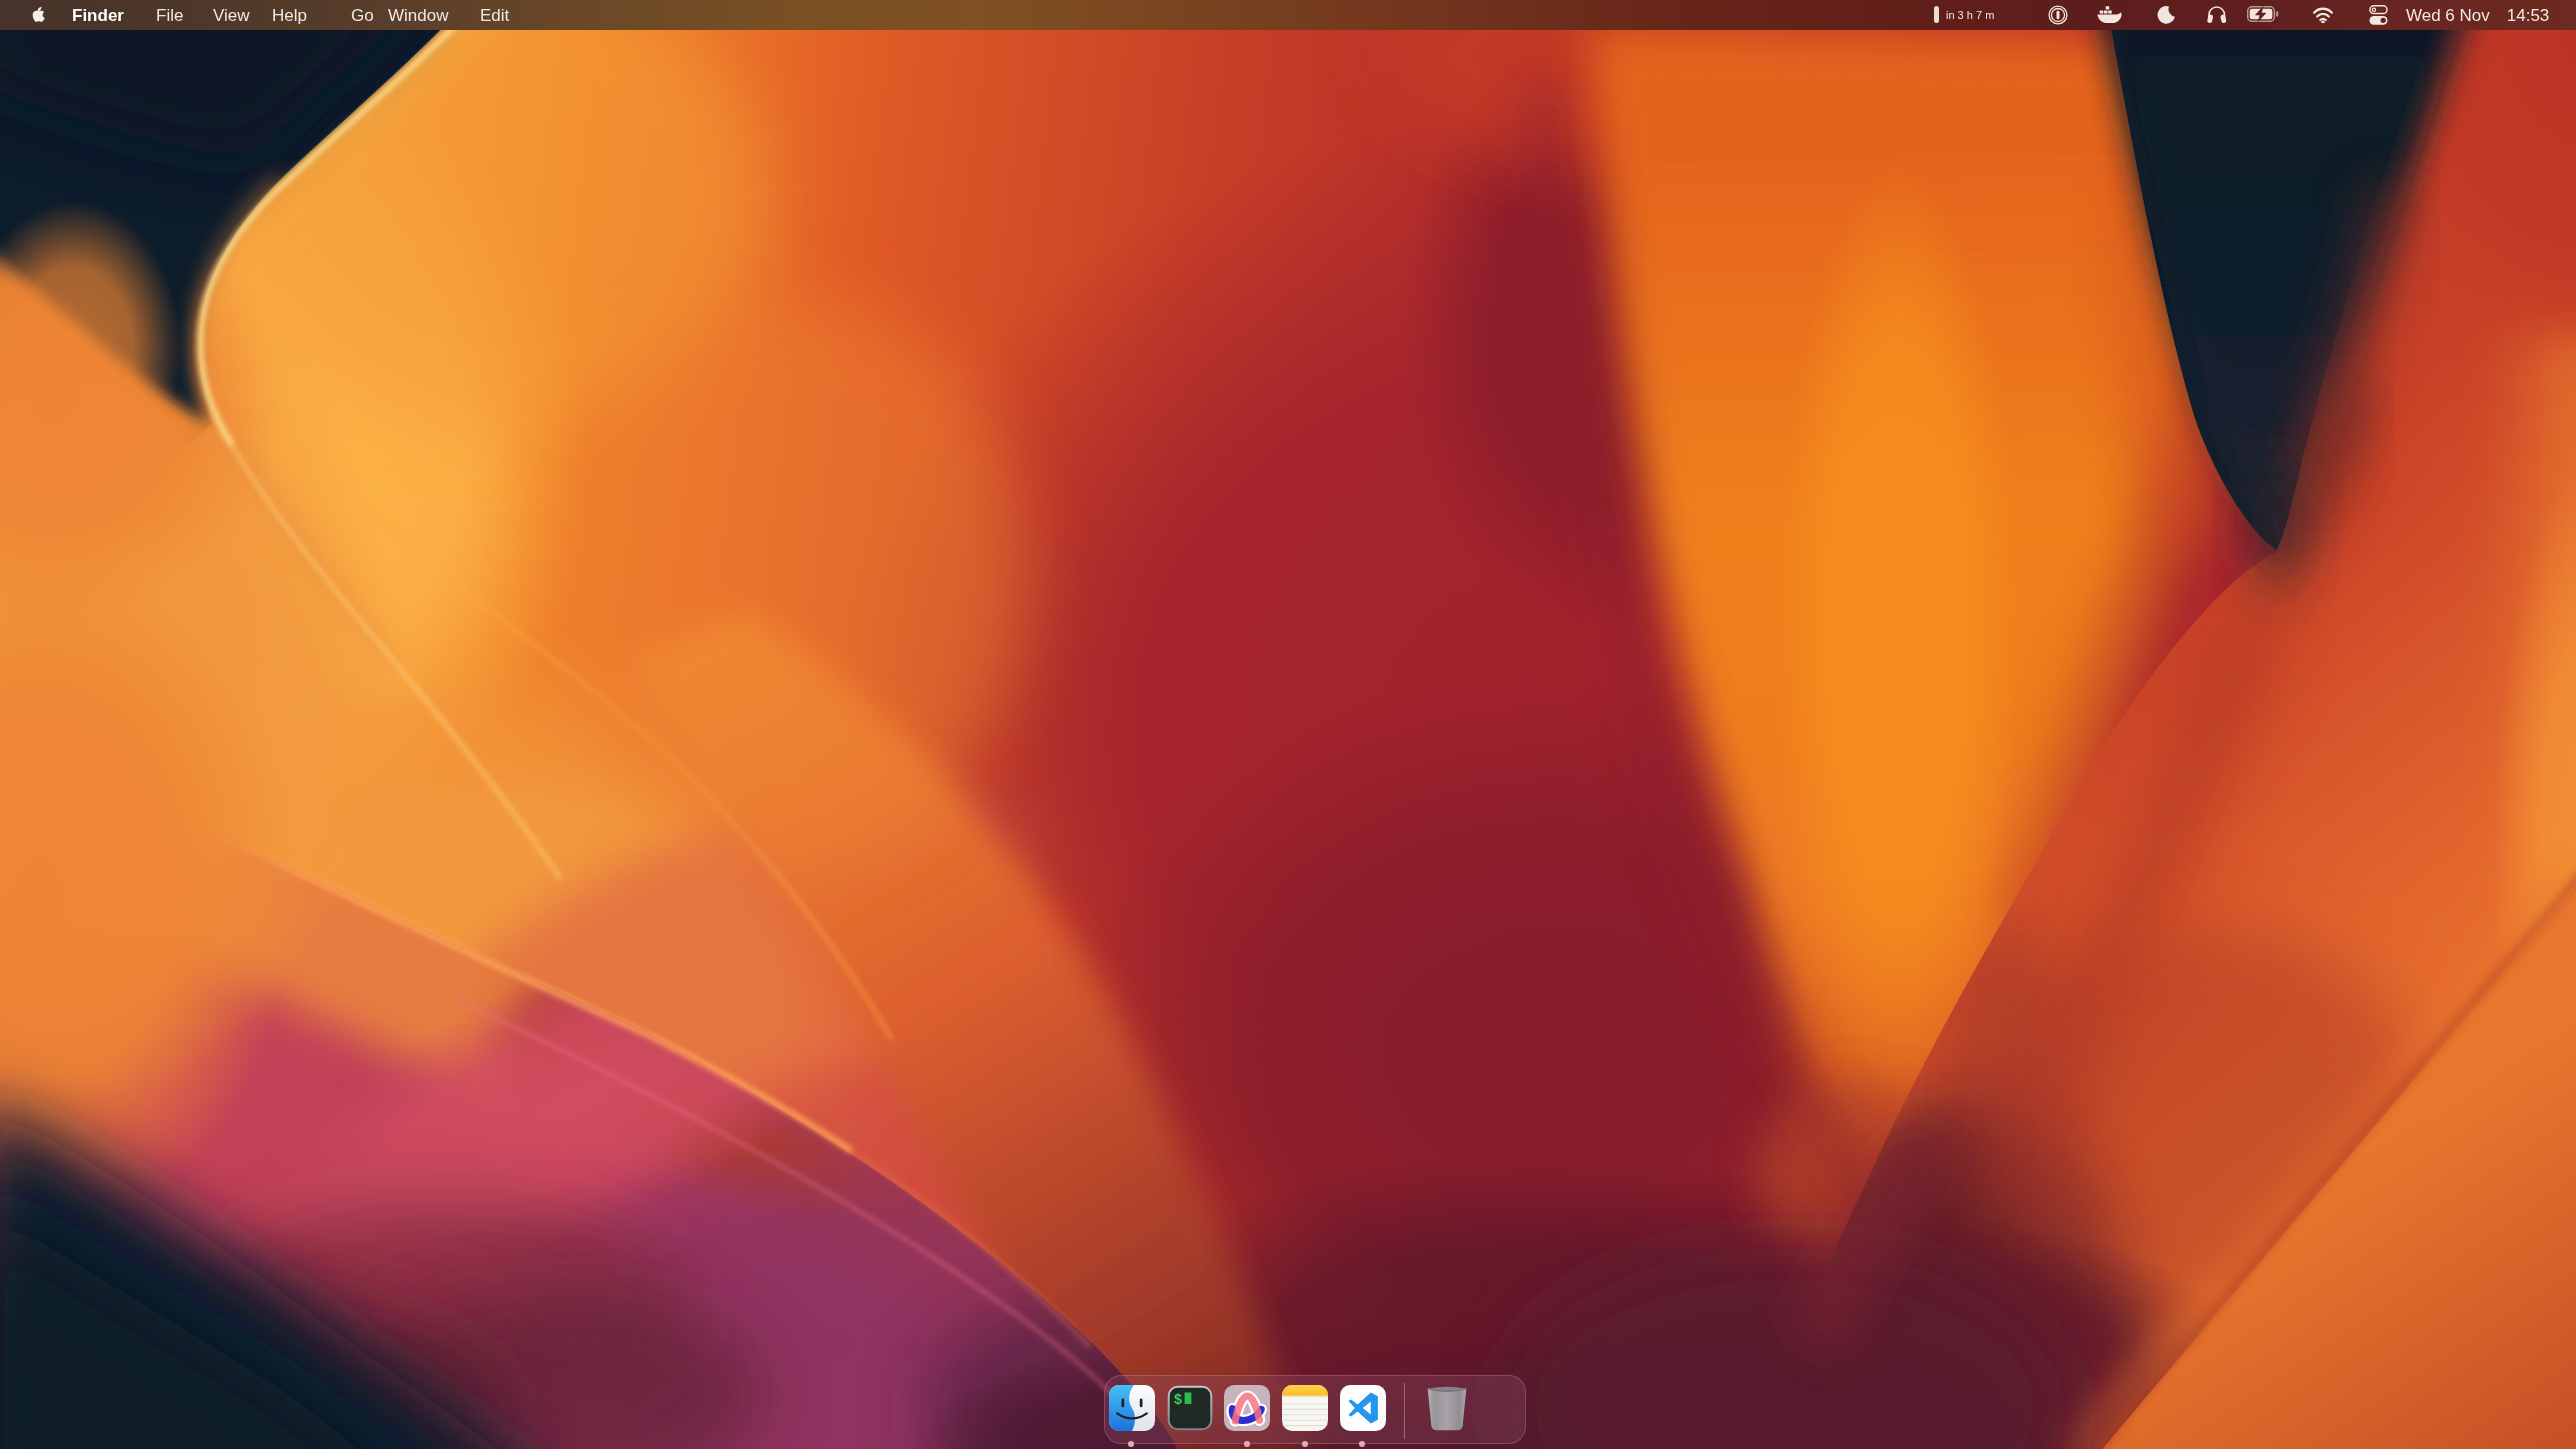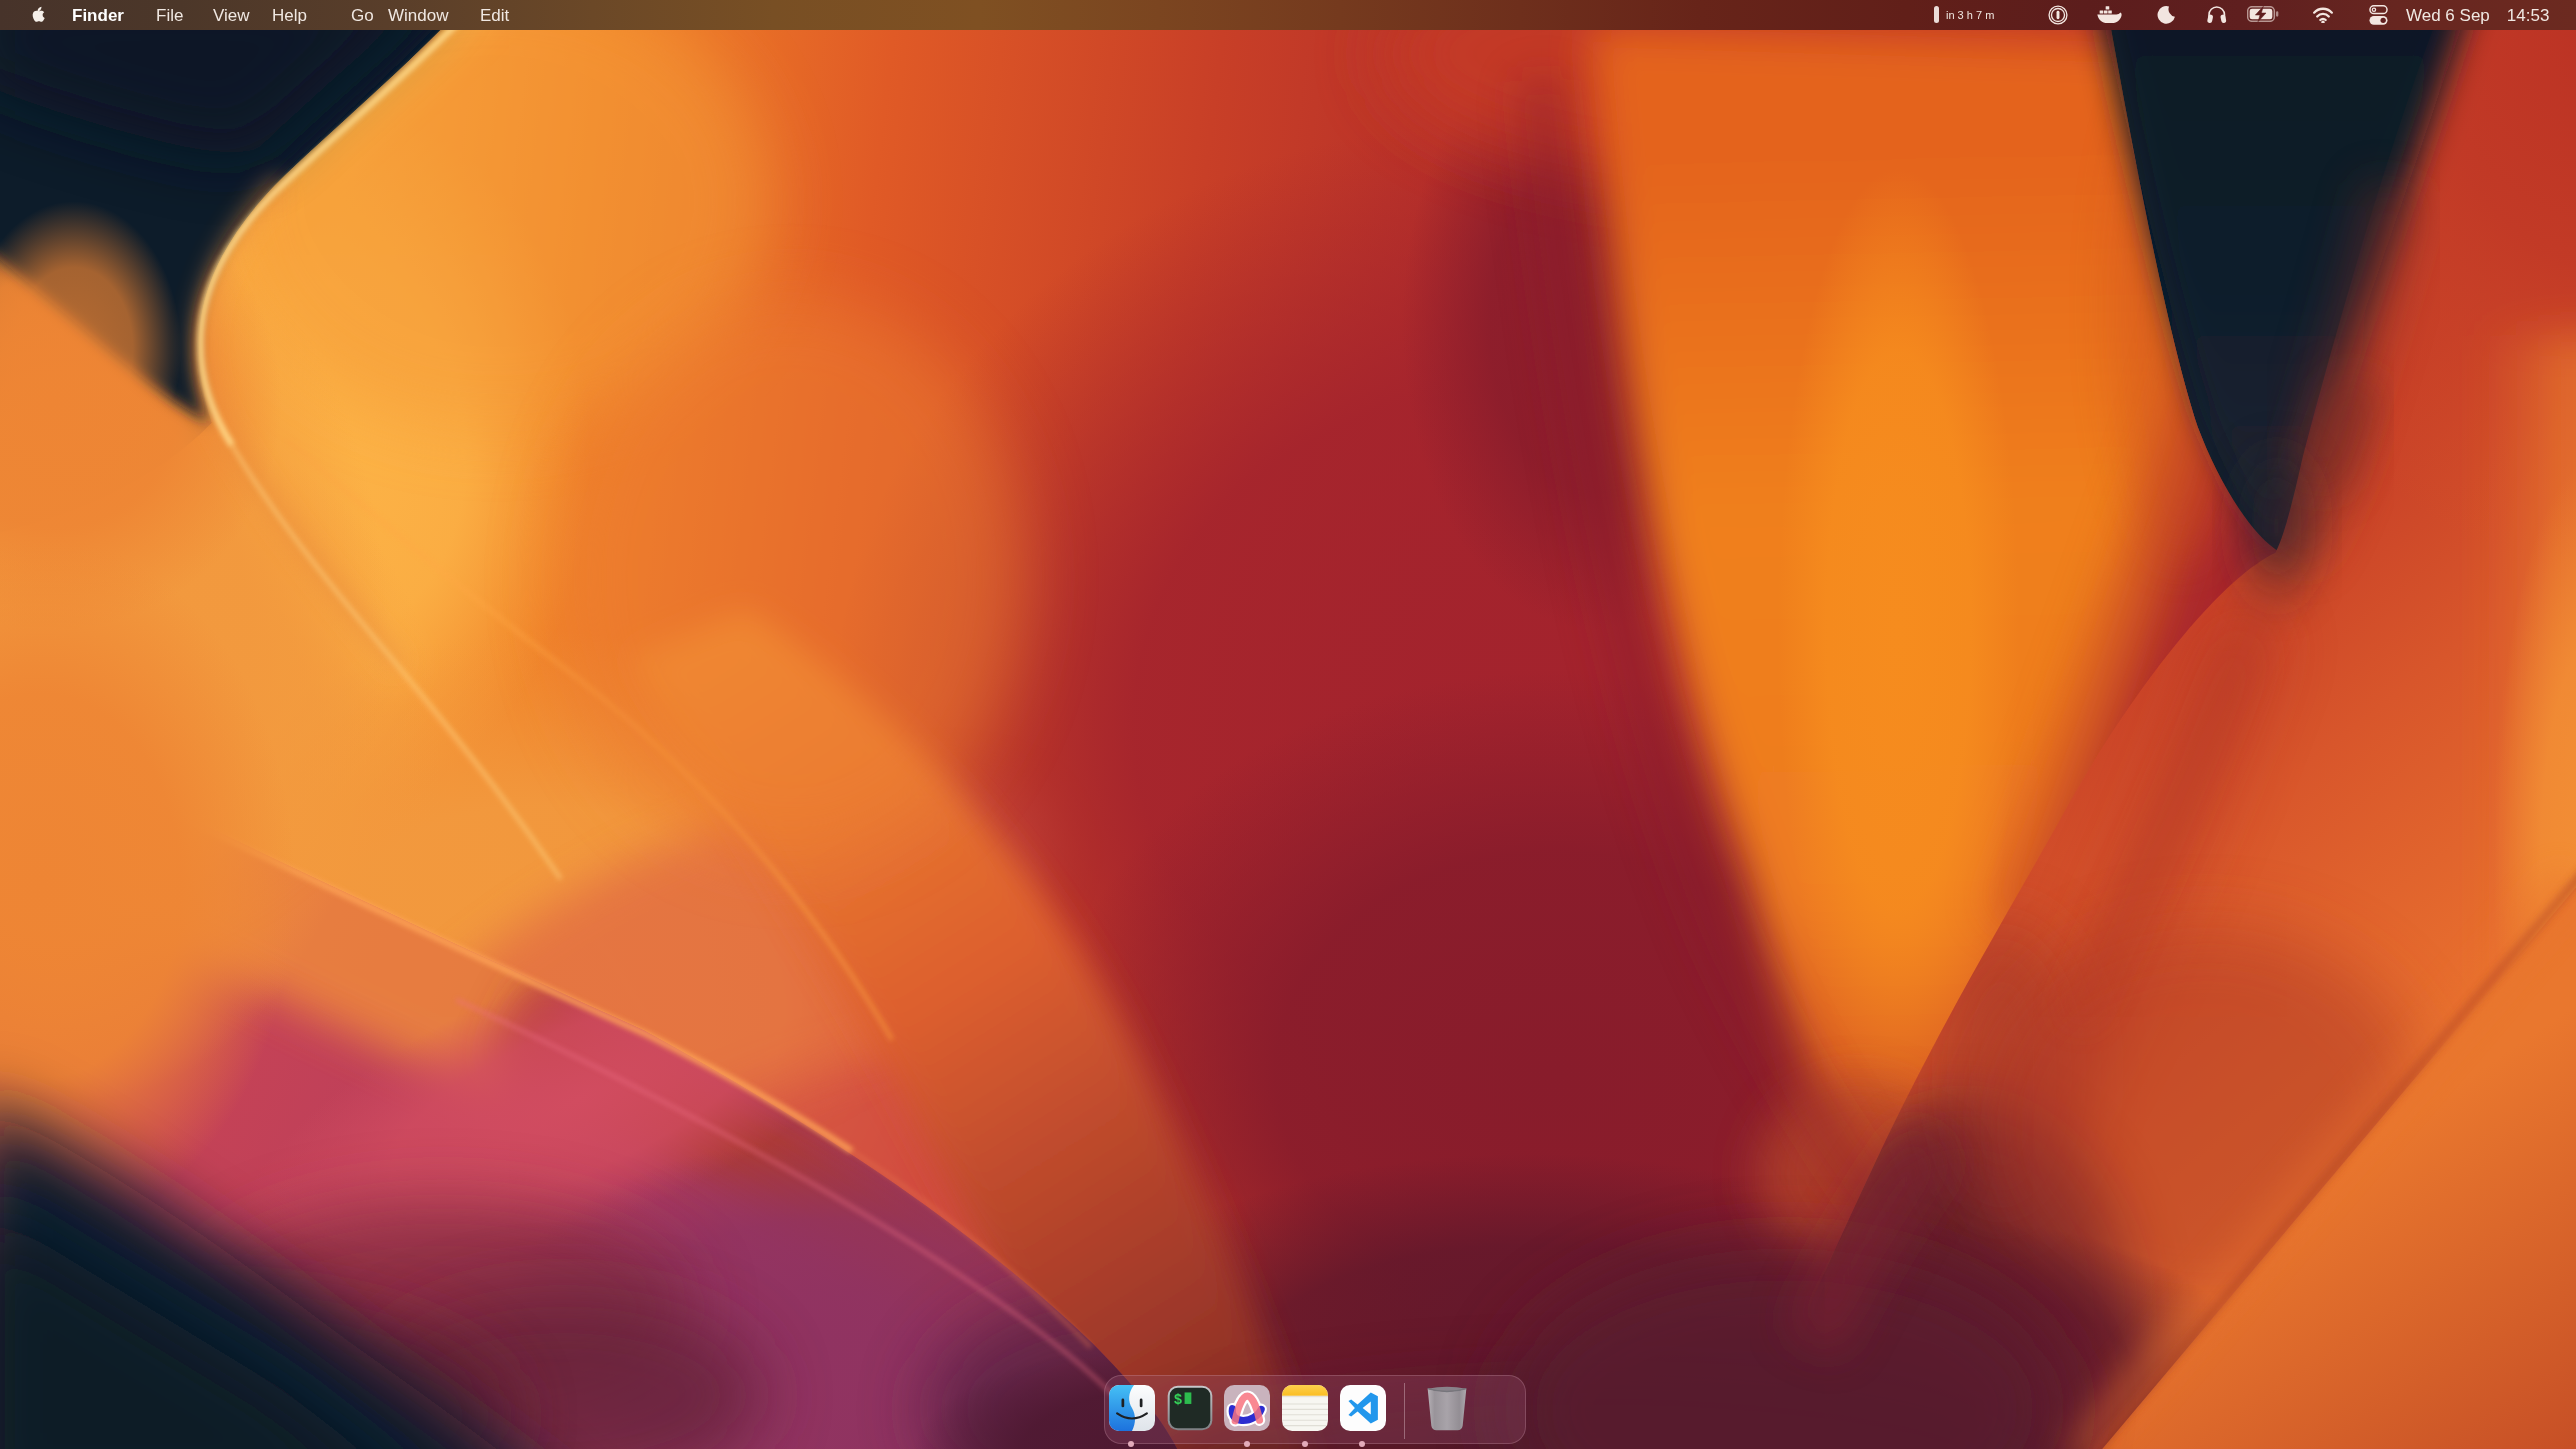--- a/index.html
+++ b/index.html
@@ -352,21 +352,21 @@
     </g>
     <circle cx="16.5" cy="25.8" r="2.6" fill="#f3e6e0"></circle>
   </svg>
   <svg class="mi" style="left:2369px;top:4.7px;width:19px;height:20px" viewBox="0 0 28 30">
     <rect x="1.2" y="1.2" width="25.6" height="11.6" rx="5.8" fill="none" stroke="#f3e6e0" stroke-width="2.2"></rect>
     <circle cx="7.2" cy="7" r="3.4" fill="#f3e6e0"></circle>
     <circle cx="7.2" cy="7" r="1.5" fill="#601f1f"></circle>
     <rect x="0.5" y="16.5" width="27" height="13" rx="6.5" fill="#f3e6e0"></rect>
     <circle cx="21" cy="23" r="4" fill="#601f1f"></circle>
   </svg>
-  <span class="mi" style="left:2406px;font-size:17px">Wed 6 Sep 14:53</span>
+  <span class="mi" style="left:2406px;font-size:17px">Wed 6 Nov 14:53</span>
 </div>
 
 <div id="dock">
 
   <svg class="dicon" style="left:4px" viewBox="0 0 68 68">
     <defs>
       <clipPath id="fclip">
           <rect x="0" y="0" width="68" height="68" rx="15"></rect>
         </clipPath>
       <linearGradient id="fblue" x1="0" y1="0" x2="0" y2="1">

